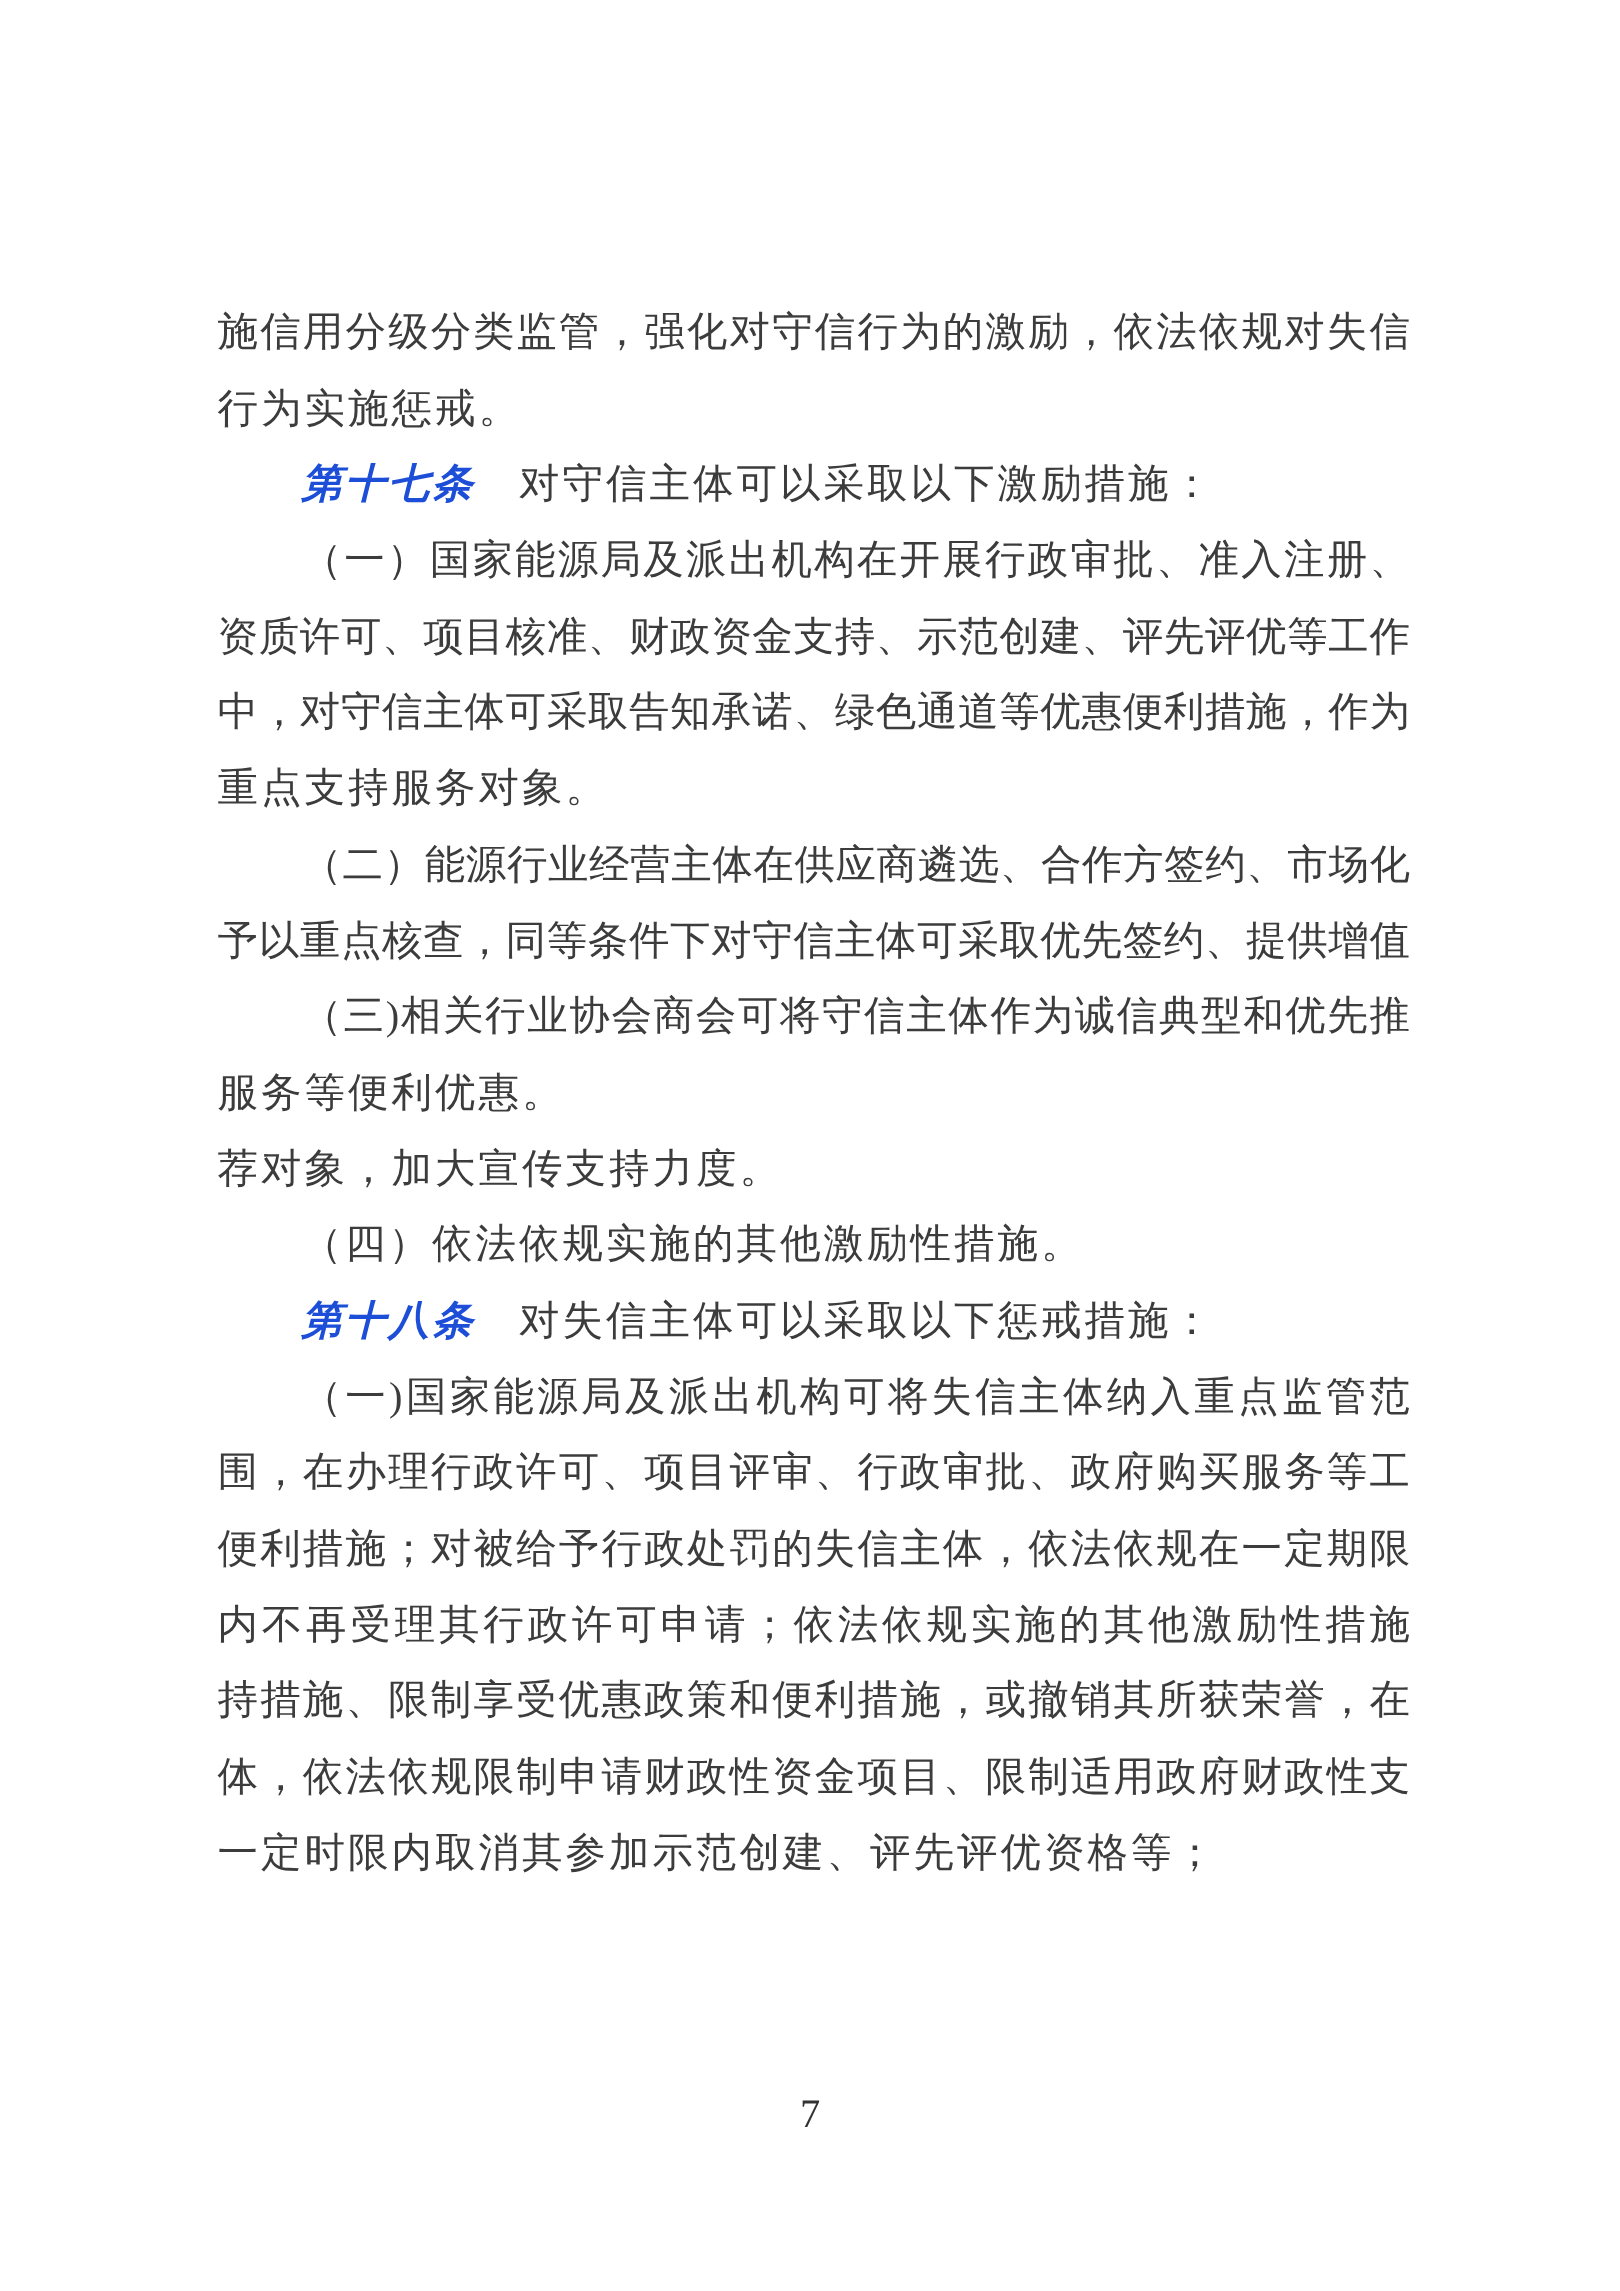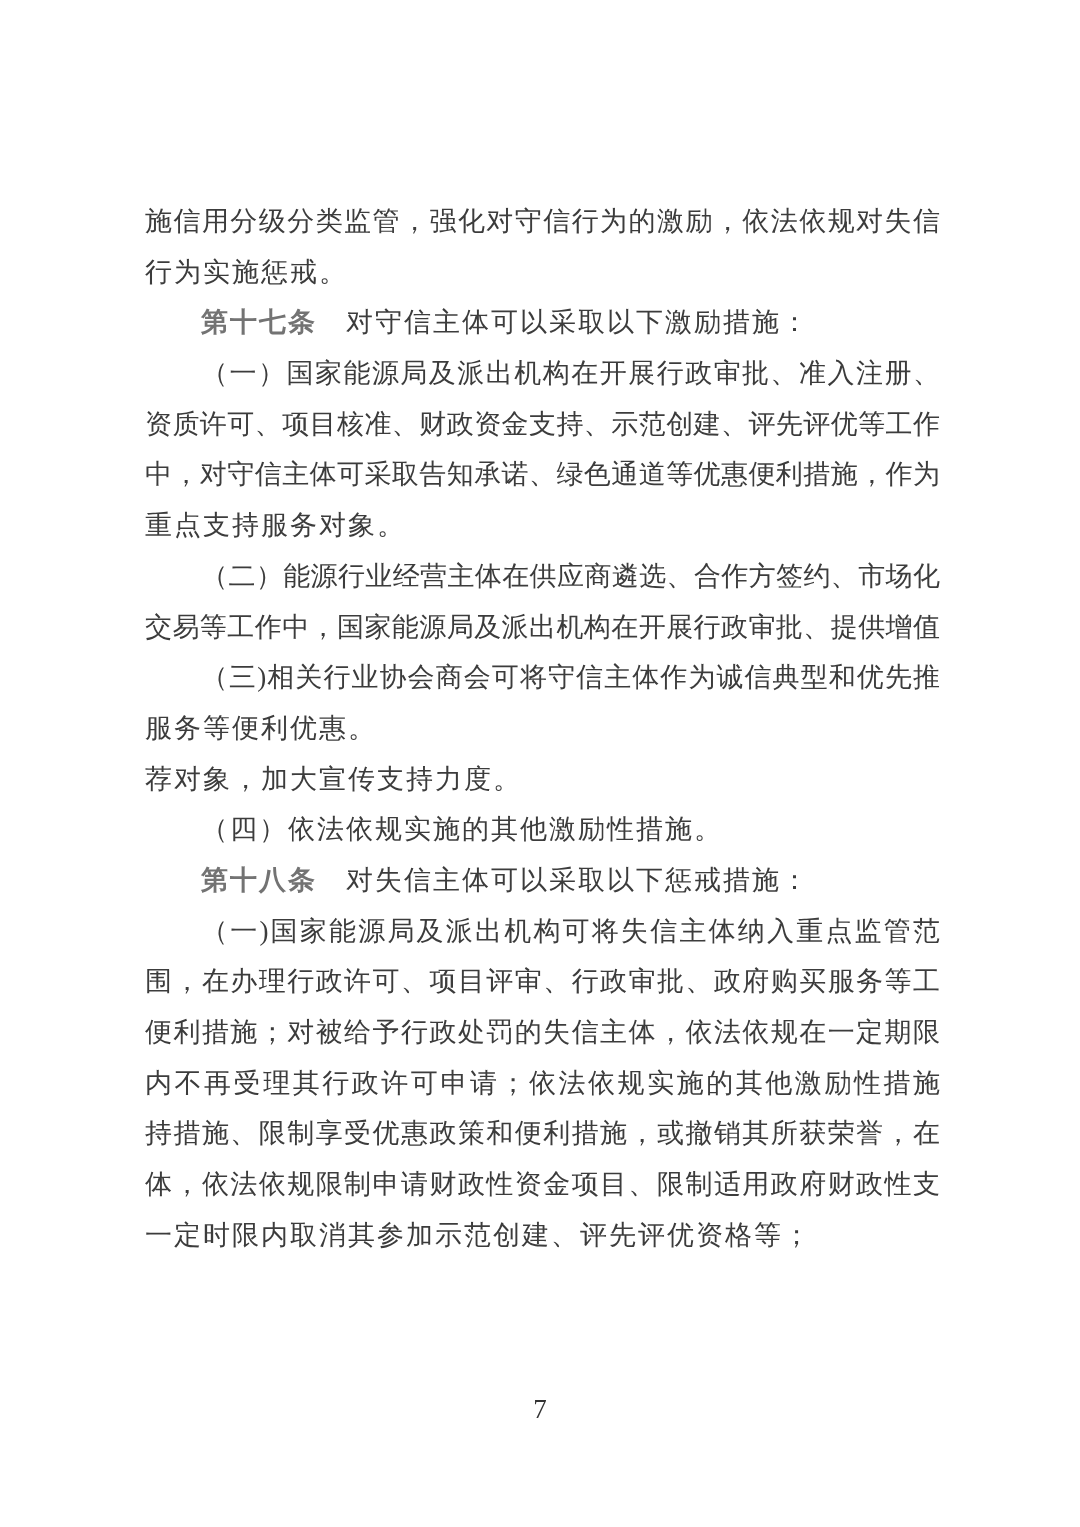--- a/index.html
+++ b/index.html
@@ -41,21 +41,22 @@
     letter-spacing: 2px;
   }
   .line.indent {
     padding-left: 56px;
   }
   .line.just.indent {
     width: 739px;
   }
   .seg-bold {
     font-weight: 700;
-    color: #737373;
+    color: #1d4ed8;
+    font-style: italic;
   }
   .page-number {
     position: absolute;
     left: 0;
     right: 0;
     top: 1394px;
     text-align: center;
     font-size: 27px;
     color: #333333;
     font-family: "Liberation Serif", serif;
@@ -67,21 +68,21 @@
 <div class="page">
   <main class="doc-body" id="doc-body">
       <div class="line just"><span class="seg">施信用分级分类监管，强化对守信行为的激励，依法依规对失信</span></div>
       <div class="line last"><span class="seg">行为实施惩戒。</span></div>
       <div class="line last indent"><span class="seg-bold">第十七条</span><span class="seg">　对守信主体可以采取以下激励措施：</span></div>
       <div class="line just indent"><span class="seg">（一）国家能源局及派出机构在开展行政审批、准入注册、</span></div>
       <div class="line just"><span class="seg">资质许可、项目核准、财政资金支持、示范创建、评先评优等工作</span></div>
       <div class="line just"><span class="seg">中，对守信主体可采取告知承诺、绿色通道等优惠便利措施，作为</span></div>
       <div class="line last"><span class="seg">重点支持服务对象。</span></div>
       <div class="line just indent"><span class="seg">（二）能源行业经营主体在供应商遴选、合作方签约、市场化</span></div>
-      <div class="line just"><span class="seg">交易等工作中，国家能源局及派出机构在开展行政审批、提供增值</span></div>
+      <div class="line just"><span class="seg">予以重点核查，同等条件下对守信主体可采取优先签约、提供增值</span></div>
       <div class="line just indent"><span class="seg">（三)相关行业协会商会可将守信主体作为诚信典型和优先推</span></div>
       <div class="line last"><span class="seg">服务等便利优惠。</span></div>
       <div class="line last"><span class="seg">荐对象，加大宣传支持力度。</span></div>
       <div class="line last indent"><span class="seg">（四）依法依规实施的其他激励性措施。</span></div>
       <div class="line last indent"><span class="seg-bold">第十八条</span><span class="seg">　对失信主体可以采取以下惩戒措施：</span></div>
       <div class="line just indent"><span class="seg">（一)国家能源局及派出机构可将失信主体纳入重点监管范</span></div>
       <div class="line just"><span class="seg">围，在办理行政许可、项目评审、行政审批、政府购买服务等工</span></div>
       <div class="line just"><span class="seg">便利措施；对被给予行政处罚的失信主体，依法依规在一定期限</span></div>
       <div class="line just"><span class="seg">内不再受理其行政许可申请；依法依规实施的其他激励性措施</span></div>
       <div class="line just"><span class="seg">持措施、限制享受优惠政策和便利措施，或撤销其所获荣誉，在</span></div>

